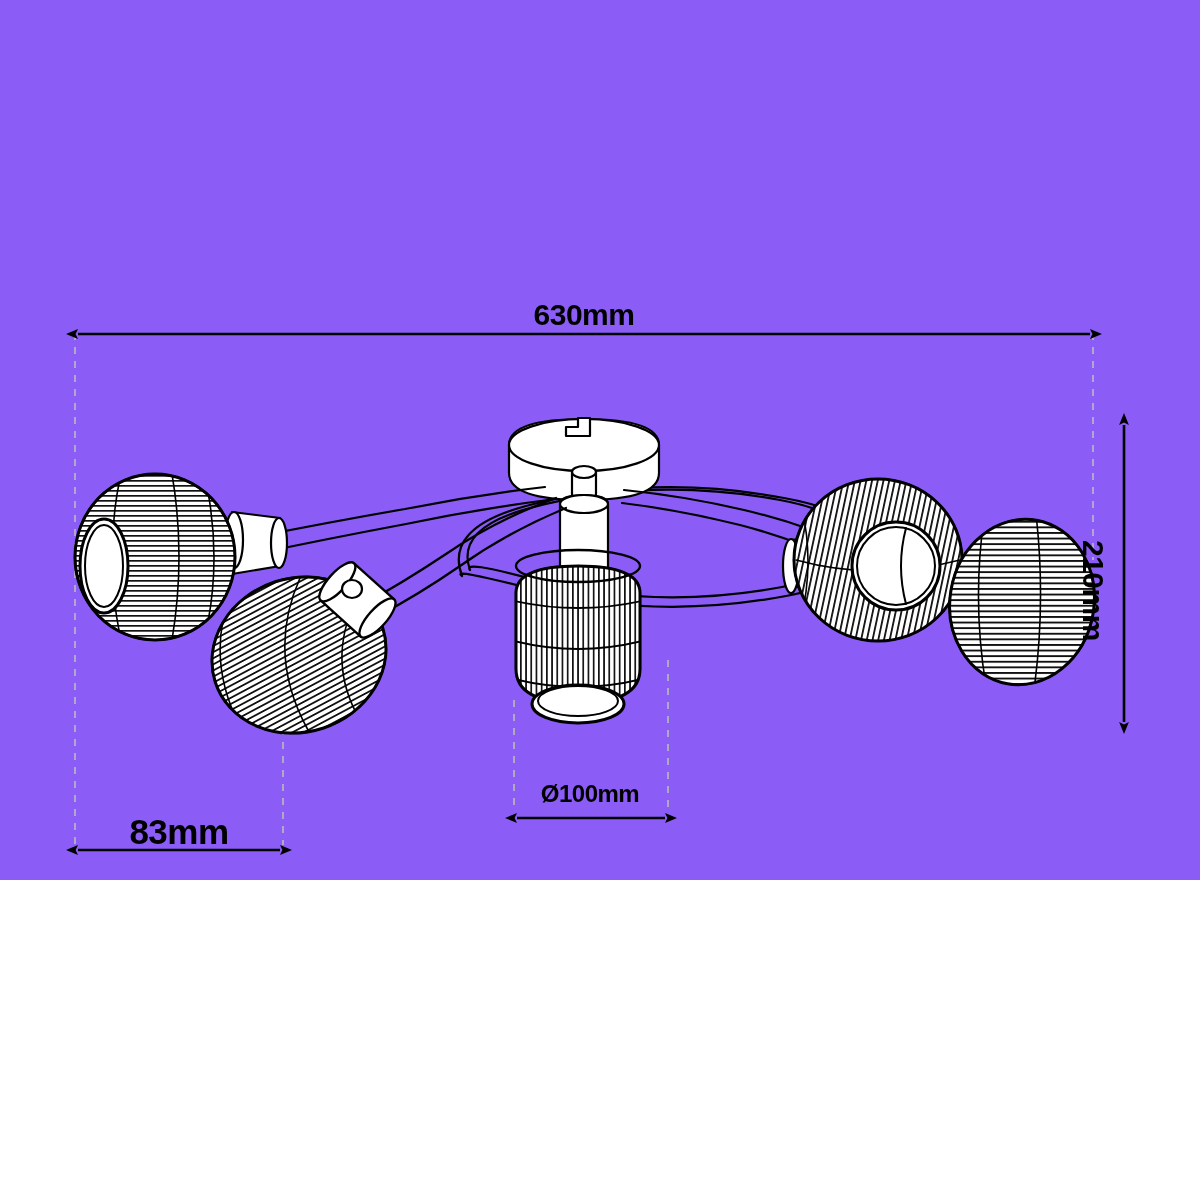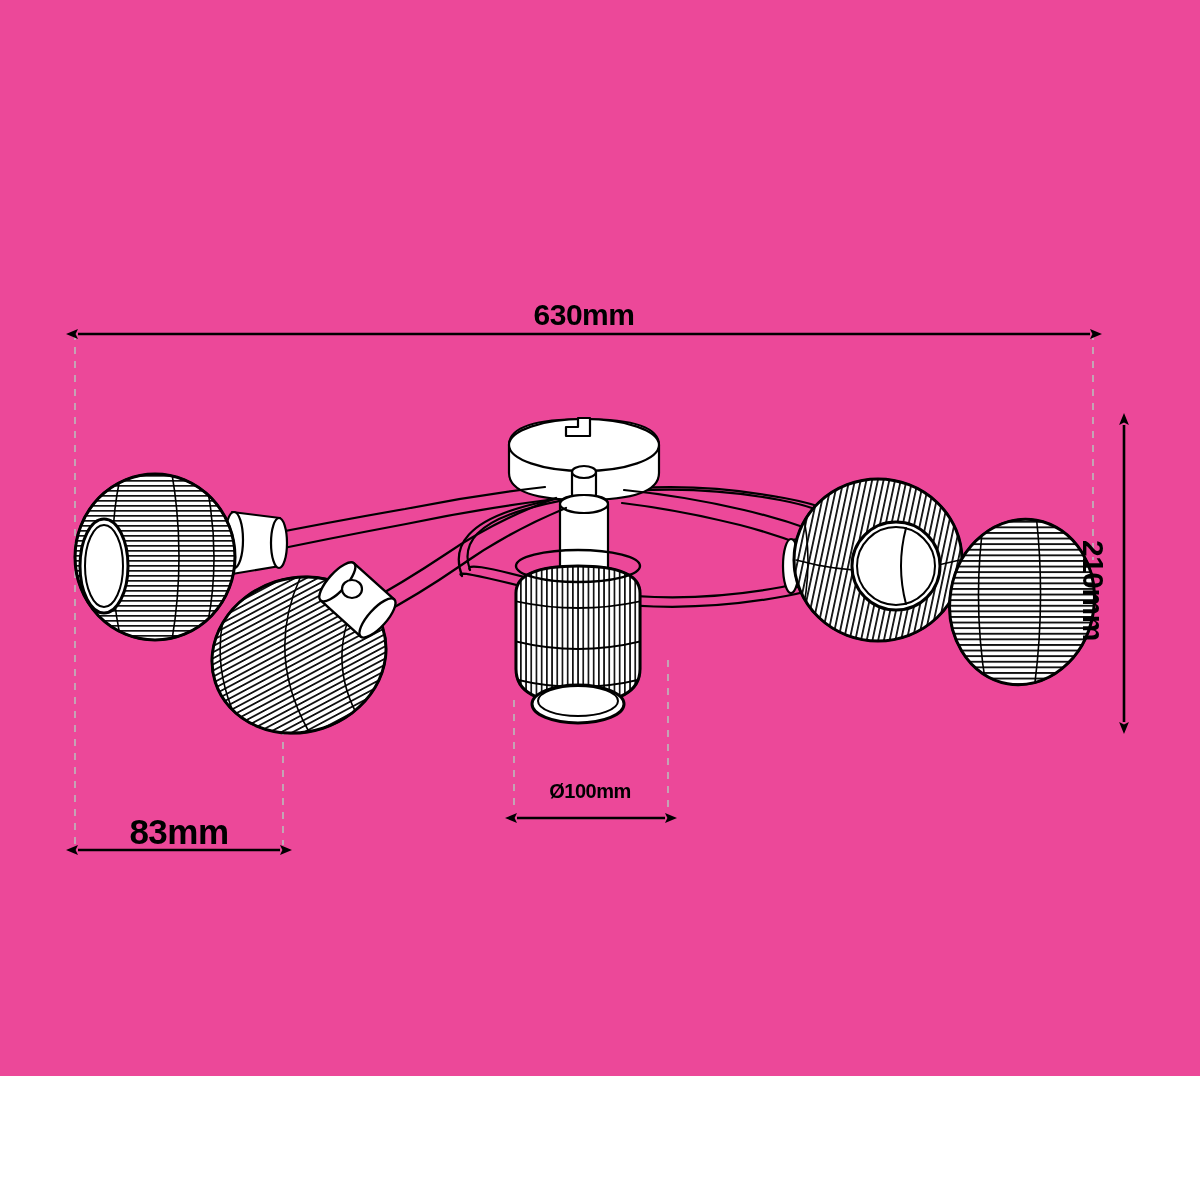--- a/index.html
+++ b/index.html
@@ -9,22 +9,22 @@
   }
   body {
     width: 1200px;
     height: 1200px;
     font-family: "Liberation Sans", sans-serif;
     overflow: hidden;
   }
   #stage {
     position: relative;
     width: 1200px;
-    height: 1076px;
-    background: #ec4899;
+    height: 880px;
+    background: #8b5cf6;
   }
   #drawing {
     position: absolute;
     left: 0;
     top: 0;
     width: 1200px;
     height: 1200px;
     display: block;
   }
   .dim-label {
@@ -54,21 +54,21 @@
     top: 812px;
     width: 208px;
     text-align: center;
     font-size: 35px;
   }
   #label-diameter {
     left: 480px;
     top: 780px;
     width: 220px;
     text-align: center;
-    font-size: 20px;
+    font-size: 24px;
   }
 </style>
 </head>
 <body>
 
 <div id="stage">
 
   <svg id="drawing" viewBox="0 0 1200 1200">
     <defs>
       <marker id="arrL" markerWidth="13" markerHeight="11" refX="12" refY="5.5" orient="auto" markerUnits="userSpaceOnUse">

